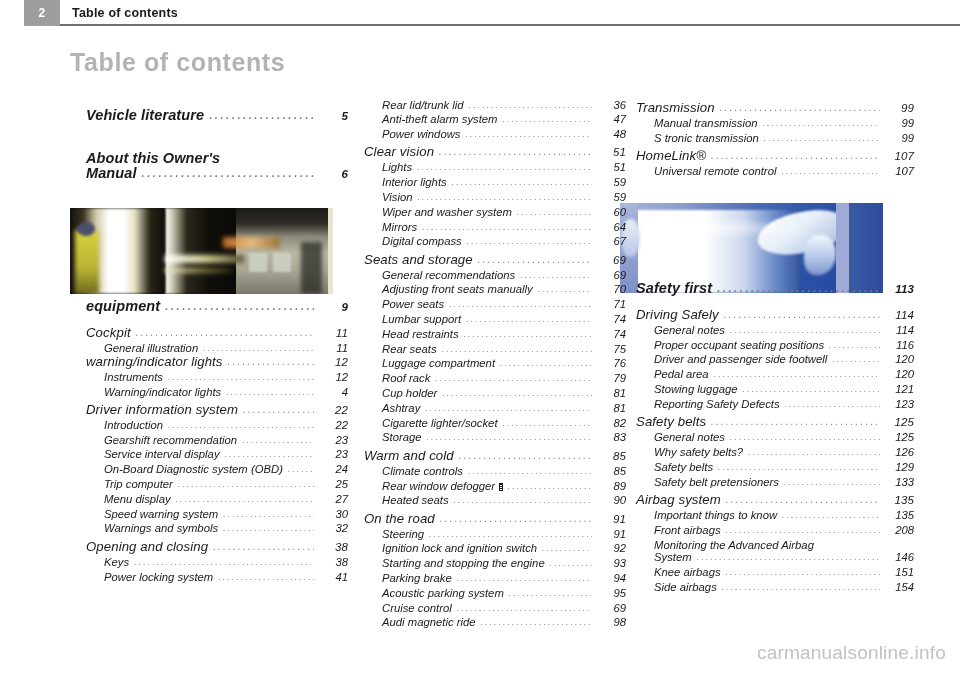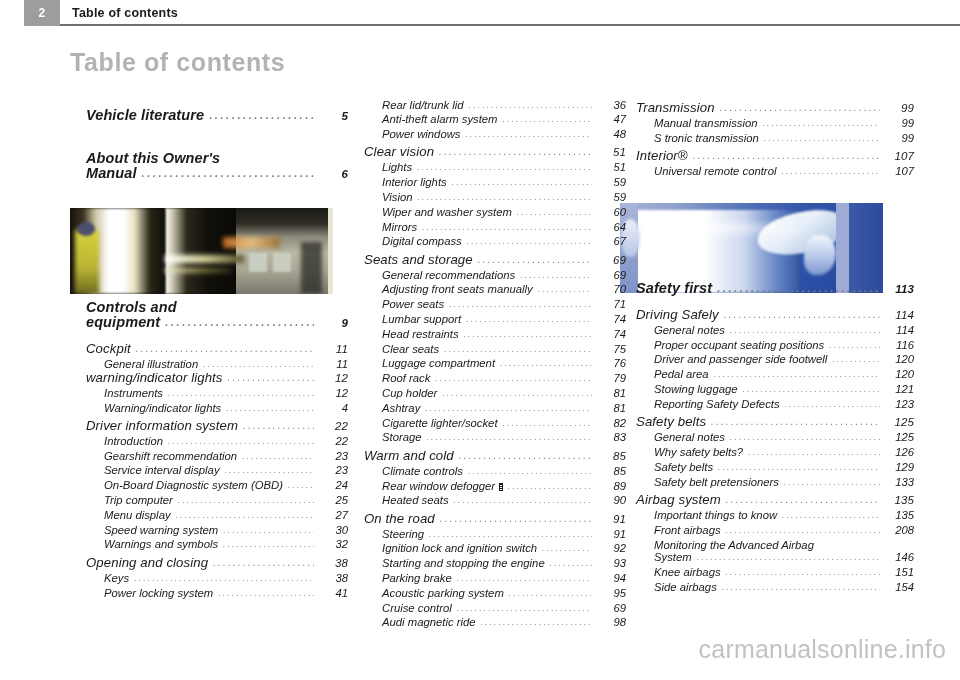--- a/index.html
+++ b/index.html
@@ -271,21 +271,21 @@
   .photo-airbag .ab-streak {
     position: absolute; left: 10%; top: 22%; width: 58%; height: 13%;
     background: linear-gradient(to right, rgba(255,255,255,.95), rgba(255,255,255,.15));
     filter: blur(3px);
   }
 
   
   .watermark {
     position: absolute;
     right: 14px; bottom: 16px;
-    font-size: 25px;
+    font-size: 19px;
     color: #c2c2c2;
     letter-spacing: 0.2px;
     font-family: "Liberation Sans", sans-serif;
   }
 </style>
 </head>
 <body>
 
 <div class="page-header">
   <div class="header-pagenum-box">2</div>
@@ -333,21 +333,20 @@
       <div class="spacer-sm"></div>
       <div class="spacer-lg"></div>
       <div class="sec-head">About this Owner's</div>
       <div class="entry sec-head">
         <span class="label">Manual</span>
         <span class="dots">................................................................................</span>
         <span class="pg">6</span>
       </div>
       <div class="spacer-sm"></div>
       <div class="spacer-lg" style="height: 112px;"></div>
-      <div class="sec-head">Controls and</div>
       <div class="entry sec-head">
         <span class="label">equipment</span>
         <span class="dots">................................................................................</span>
         <span class="pg">9</span>
       </div>
       <div class="spacer-sm"></div>
       <div class="entry grp-head">
         <span class="label">Cockpit</span>
         <span class="dots">................................................................................</span>
         <span class="pg">11</span>
@@ -508,21 +507,21 @@
         <span class="label">Lumbar support</span>
         <span class="dots">................................................................................</span>
         <span class="pg">74</span>
       </div>
       <div class="entry sub-item">
         <span class="label">Head restraints</span>
         <span class="dots">................................................................................</span>
         <span class="pg">74</span>
       </div>
       <div class="entry sub-item">
-        <span class="label">Clear seats</span>
+        <span class="label">Rear seats</span>
         <span class="dots">................................................................................</span>
         <span class="pg">75</span>
       </div>
       <div class="entry sub-item">
         <span class="label">Luggage compartment</span>
         <span class="dots">................................................................................</span>
         <span class="pg">76</span>
       </div>
       <div class="entry sub-item">
         <span class="label">Roof rack</span>
@@ -621,21 +620,21 @@
         <span class="label">Manual transmission</span>
         <span class="dots">................................................................................</span>
         <span class="pg">99</span>
       </div>
       <div class="entry sub-item">
         <span class="label">S tronic transmission</span>
         <span class="dots">................................................................................</span>
         <span class="pg">99</span>
       </div>
       <div class="entry grp-head">
-        <span class="label">Interior®</span>
+        <span class="label">HomeLink®</span>
         <span class="dots">................................................................................</span>
         <span class="pg">107</span>
       </div>
       <div class="entry sub-item">
         <span class="label">Universal remote control</span>
         <span class="dots">................................................................................</span>
         <span class="pg">107</span>
       </div>
       <div class="spacer-md" style="height: 104px;"></div>
       <div class="entry sec-head">

